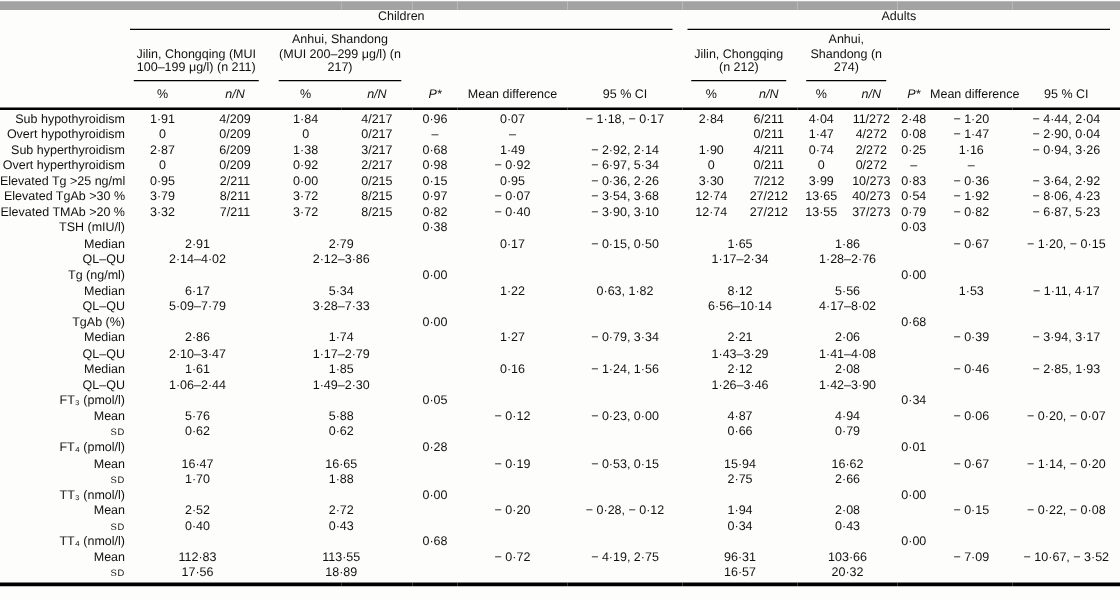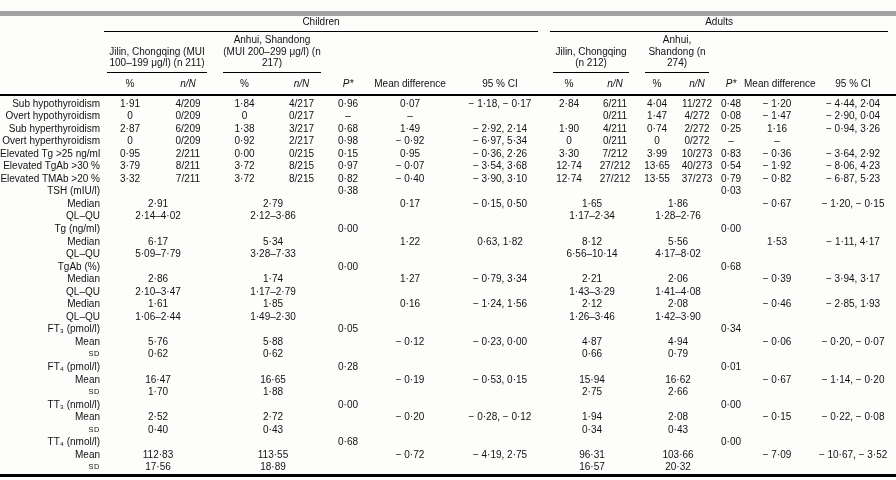--- a/index.html
+++ b/index.html
@@ -1,19 +1,19 @@
 <!DOCTYPE html>
 <html><head>
 <meta charset="utf-8">
 <style>
   html,body { margin:0; padding:0; background:#fdfdfc; }
   body { width:896px; height:480px; overflow:hidden;
          font-family:"Liberation Sans", sans-serif; color:#111; }
   table { border-collapse:collapse; table-layout:fixed; width:896px;
-          border-top:5px solid #a3a3a3; border-bottom:3px solid #000; margin-top:11px; }
+          border-top:7px solid #a3a3a3; border-bottom:3px solid #000; margin-top:1px; }
   th, td { font-size:10px; font-weight:normal; padding:0;
            white-space:nowrap; text-align:center; vertical-align:bottom; }
   thead th { line-height:12px; }
   .grp-inner { border-bottom:1px solid #000; padding-bottom:3px; margin:0 8px 0 4px; }
   .sub { vertical-align:bottom; }
   .sub-inner { border-bottom:1px solid #000; padding:2px 0 3px;
                margin:0 9px 3px 7px; white-space:normal; line-height:11.5px; }
   .colhead th { border-bottom:2px solid #000; padding:2px 0 4px; }
   .ital { font-style:italic; }
   tbody td { line-height:12.55px; height:12.55px; }
@@ -95,21 +95,21 @@
         <td>4/209</td>
         <td>1·84</td>
         <td>4/217</td>
         <td>0·96</td>
         <td>0·07</td>
         <td>− 1·18, − 0·17</td>
         <td>2·84</td>
         <td>6/211</td>
         <td>4·04</td>
         <td>11/272</td>
-        <td>0·48</td>
+        <td>2·48</td>
         <td>− 1·20</td>
         <td>− 4·44, 2·04</td>
       </tr>
       <tr>
         <td class="lab">Overt hypothyroidism</td>
         <td>0</td>
         <td>0/209</td>
         <td>0</td>
         <td>0/217</td>
         <td>–</td>

